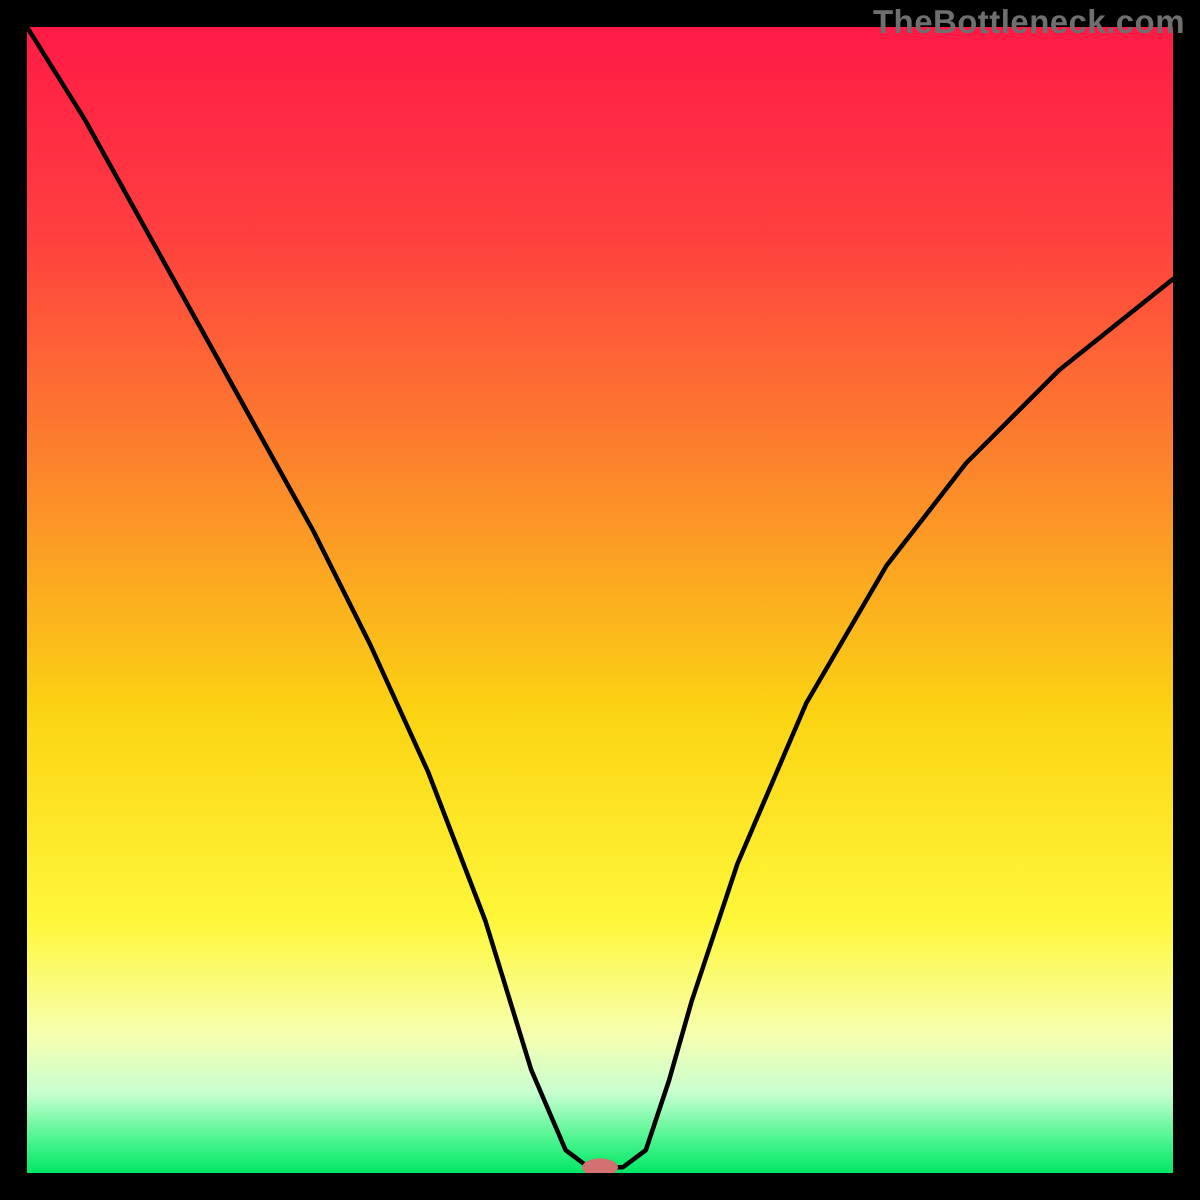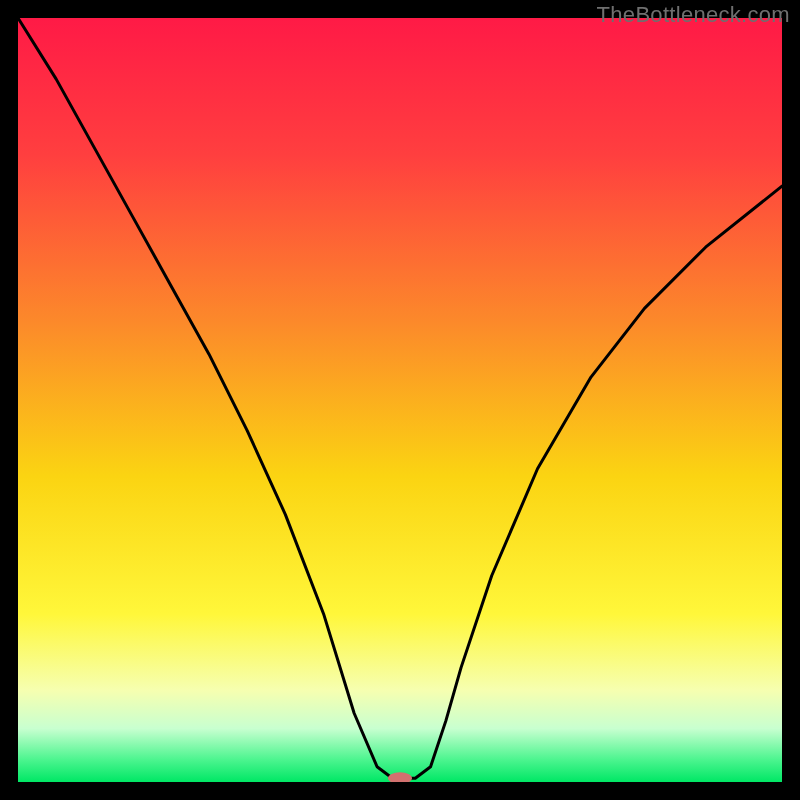--- a/index.html
+++ b/index.html
@@ -25,21 +25,21 @@
     height: 764px;
     
   }
   .watermark {
     position: absolute;
     top: 2px;
     right: 10px;
     color: #6f6f6f;
     font-size: 22px;
     letter-spacing: 0.3px;
-    font-weight: 400;
+    font-weight: 700;
     user-select: none;
     pointer-events: none;
   }
   svg {
     display: block;
   }
 </style>
 </head>
 <body>
 

